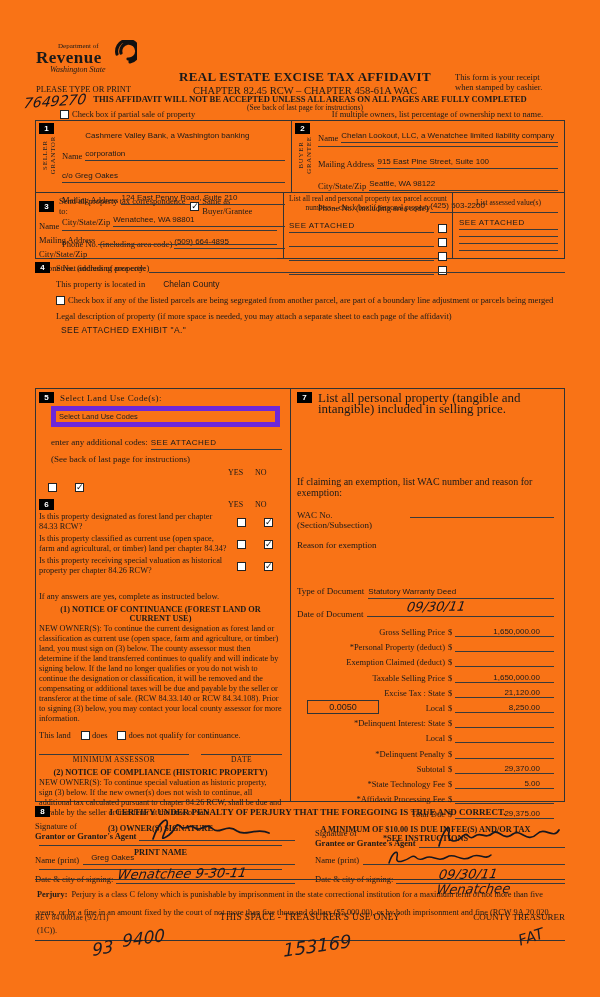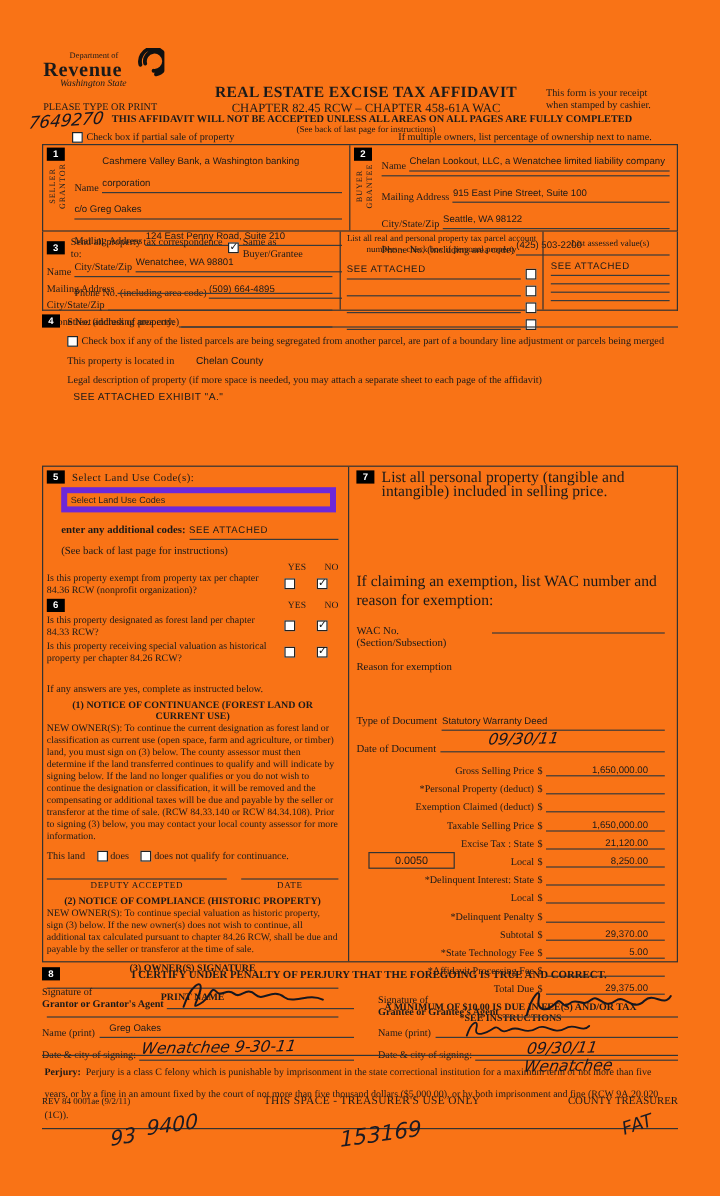--- a/index.html
+++ b/index.html
@@ -48,21 +48,21 @@
   
   .frame { border:1px solid #333; position:absolute; }
   .cell { position:relative; }
   .fieldrow { display:flex; align-items:flex-end; margin-bottom:3px; }
   .fieldrow .lbl { white-space:nowrap; }
   
   .qrow { display:flex; align-items:flex-start; margin-bottom:3px; }
   .qtext { flex:1 1 auto; font-size:8.3px; line-height:9.5px; }
   .ynbox { width:27px; text-align:center; flex:none; padding-top:1px; }
   .ynhead { display:flex; justify-content:flex-end; font-size:8px; font-weight:normal; }
-  .ynhead span { width:27px; text-align:right; }
+  .ynhead span { width:27px; text-align:left; }
   .notice-title { font-size:8.3px; font-weight:bold; text-align:center; margin:4px 0 1px 0; }
   .notice-body { font-size:8.2px; line-height:10px; text-align:left; }
   .finrow { display:flex; align-items:flex-end; margin-bottom:5.2px; }
   .finlabel { width:148px; text-align:right; font-size:8.5px; white-space:nowrap; flex:none; }
   .findollar { width:10px; text-align:center; font-size:8.5px; flex:none; }
   .finline { flex:1 1 auto; border-bottom:1px solid #3a3a3a; text-align:right; padding-right:14px; font-family:"Liberation Sans",sans-serif; font-size:8px; min-height:9px; }
   .ratebox { border:1.5px solid #333; width:72px; text-align:center; font-family:"Liberation Sans",sans-serif; font-size:9px; padding:1px 0; position:absolute; left:10px; }
   .sigsvg { position:absolute; pointer-events:none; }
   .stamp { font-family:"DejaVu Sans", sans-serif; font-style:italic; color:#1b1b24; position:absolute; }
 </style>
@@ -229,70 +229,74 @@
         </div>
     </div>
   </div>
 
   <div class="pos" style="left:35px; top:262px; width:530px;">
     <div class="row" style="align-items:center;">
       <span class="secnum">4</span>
       <span class="lbl" style="margin-left:6px;">Street address of property:</span>
       <span class="ul grow" style="margin-left:3px; height:10px;"></span>
     </div>
+    <div class="row" style="margin-top:6px; padding-left:21px; align-items:baseline;">
+      <span class="lbl">This property is located in</span>
+      <span class="val" style="margin-left:18px; font-size:8.5px;">Chelan County</span>
+    </div>
     <div class="row" style="margin-top:6px; padding-left:21px; align-items:center;">
       <span class="cb"></span>
       <span class="lbl" style="margin-left:3px;">Check box if any of the listed parcels are being segregated from another parcel, are part of a boundary line adjustment or parcels being merged</span>
-    </div>
-    <div class="row" style="margin-top:6px; padding-left:21px; align-items:baseline;">
-      <span class="lbl">This property is located in</span>
-      <span class="val" style="margin-left:18px; font-size:8.5px;">Chelan County</span>
     </div>
     <div class="lbl" style="margin-top:6px; padding-left:21px;">Legal description of property (if more space is needed, you may attach a separate sheet to each page of the affidavit)</div>
     <div class="val" style="margin-top:4px; padding-left:26px; font-size:8.5px; letter-spacing:0.4px;">SEE ATTACHED EXHIBIT "A."</div>
   </div>
 
   <div class="frame" style="left:35px; top:388px; width:530px; height:414px; display:flex;">
 
     <div class="cell" style="width:255px; border-right:1px solid #333; padding:3px 8px 0 3px;">
       <div class="row" style="align-items:center;">
         <span class="secnum">5</span>
         <span class="lbl" style="margin-left:6px; font-size:9px; letter-spacing:0.4px;">Select Land Use Code(s):</span>
       </div>
       <div style="border:5px solid #6d28d9; margin:3px 2px 0 12px; padding:1px 3px; font-family:'Liberation Sans',sans-serif; font-size:7.5px; color:#222;">Select Land Use Codes</div>
       <div class="row" style="margin-top:4px; padding-left:12px; align-items:baseline;">
-        <span class="lbl" style="font-size:9px;font-weight:bold;">enter any additional codes:</span>
+        <span class="lbl" style="font-size:9px;">enter any additional codes:</span>
         <span class="ul grow" style="margin-left:3px;"><span class="val" style="letter-spacing:0.5px;">SEE ATTACHED</span></span>
       </div>
       <div class="lbl" style="margin-top:4px; padding-left:12px; font-size:9px;">(See back of last page for instructions)</div>
 
       <div class="ynhead" style="margin-top:4px;">
         <span>YES</span>
         <span>NO</span>
       </div>
       <div class="qrow">
-        <span class="qtext">Is this property exempt from property tax per chapter 84.36 RCW (nonprofit organization)?</span>
         <span class="ynbox"><span class="cb"></span></span>
         <span class="ynbox"><span class="cb checked"></span></span>
       </div>
 
       <div class="row" style="margin-top:3px; align-items:center;">
         <span class="secnum">6</span>
         <span class="grow"></span>
         <span class="ynhead" style="flex:none;">
           <span>YES</span>
           <span>NO</span>
         </span>
       </div>
       <div class="qrow" style="margin-top:2px;">
         <span class="qtext">Is this property designated as forest land per chapter 84.33 RCW?</span>
         <span class="ynbox"><span class="cb"></span></span>
         <span class="ynbox"><span class="cb checked"></span></span>
       </div>
       <div class="qrow">
+        <span class="qtext">Is this property classified as current use (open space, farm and agricultural, or timber) land per chapter 84.34?</span>
+        <span class="ynbox"><span class="cb"></span></span>
+        <span class="ynbox"><span class="cb checked"></span></span>
+      </div>
+      <div class="qrow">
         <span class="qtext">Is this property receiving special valuation as historical property per chapter 84.26 RCW?</span>
         <span class="ynbox"><span class="cb"></span></span>
         <span class="ynbox"><span class="cb checked"></span></span>
       </div>
 
       <div class="lbl" style="margin-top:16px;">If any answers are yes, complete as instructed below.</div>
 
       <div class="notice-title">(1) NOTICE OF CONTINUANCE  (FOREST LAND OR CURRENT USE)</div>
       <div class="notice-body">NEW OWNER(S): To continue the current designation as forest land or classification as current use (open space, farm and agriculture, or timber) land, you must sign on (3) below. The county assessor must then determine if the land transferred continues to qualify and will indicate by signing below. If the land no longer qualifies or you do not wish to continue the designation or classification, it will be removed and the compensating or additional taxes will be due and payable by the seller or transferor at the time of sale. (RCW 84.33.140 or RCW 84.34.108). Prior to signing (3) below, you may contact your local county assessor for more information.</div>
 
@@ -303,41 +307,41 @@
         <span class="cb" style="margin-left:10px;"></span>
         <span class="lbl" style="margin-left:2px;">does not qualify for continuance.</span>
       </div>
 
       <div class="row" style="margin-top:14px;">
         <span class="ul" style="width:150px;"></span>
         <span style="width:12px;"></span>
         <span class="ul grow"></span>
       </div>
       <div class="row">
-        <span class="lbl-sm" style="width:150px; text-align:center; letter-spacing:0.5px;">DEPUTY ACCEPTED</span>
+        <span class="lbl-sm" style="width:150px; text-align:center; letter-spacing:0.5px;">MINIMUM ASSESSOR</span>
         <span style="width:12px;"></span>
         <span class="lbl-sm grow" style="text-align:center; letter-spacing:0.5px;">DATE</span>
       </div>
 
       <div class="notice-title">(2) NOTICE OF COMPLIANCE (HISTORIC PROPERTY)</div>
       <div class="notice-body">NEW OWNER(S): To continue special valuation as historic property, sign (3) below. If the new owner(s) does not wish to continue, all additional tax calculated pursuant to chapter 84.26 RCW, shall be due and payable by the seller or transferor at the time of sale.</div>
 
       <div class="notice-title" style="margin-top:6px;">(3)  OWNER(S) SIGNATURE</div>
       <div class="ul" style="margin-top:12px; height:1px;"></div>
       <div class="notice-title" style="margin-top:2px;">PRINT NAME</div>
       <div class="ul" style="margin-top:12px; height:1px;"></div>
     </div>
 
     <div class="cell" style="flex:1; padding:3px 10px 0 6px;">
       <div class="row" style="align-items:flex-start;">
         <span class="secnum">7</span>
         <span class="lbl" style="margin-left:6px; font-size:13px; line-height:11px; flex:1;">List all  personal property (tangible and intangible) included in selling price.</span>
       </div>
 
-      <div class="lbl" style="margin-top:62px; font-size:13px;">If claiming an exemption, list WAC number and reason for exemption:</div>
+      <div class="lbl" style="margin-top:62px; font-size:10px;">If claiming an exemption, list WAC number and reason for exemption:</div>
 
       <div class="row" style="margin-top:12px; align-items:baseline;">
         <span class="lbl" style="font-size:9px;">WAC No. (Section/Subsection)</span>
         <span class="ul" style="width:150px; margin-left:4px;"><span class="val"></span></span>
       </div>
       <div class="lbl" style="margin-top:10px; font-size:9px;">Reason for exemption</div>
 
       <div class="row" style="margin-top:30px; align-items:baseline;">
         <span class="lbl" style="font-size:9px;">Type of Document</span>
         <span class="ul grow" style="margin-left:4px;"><span class="val">Statutory Warranty Deed</span></span>

